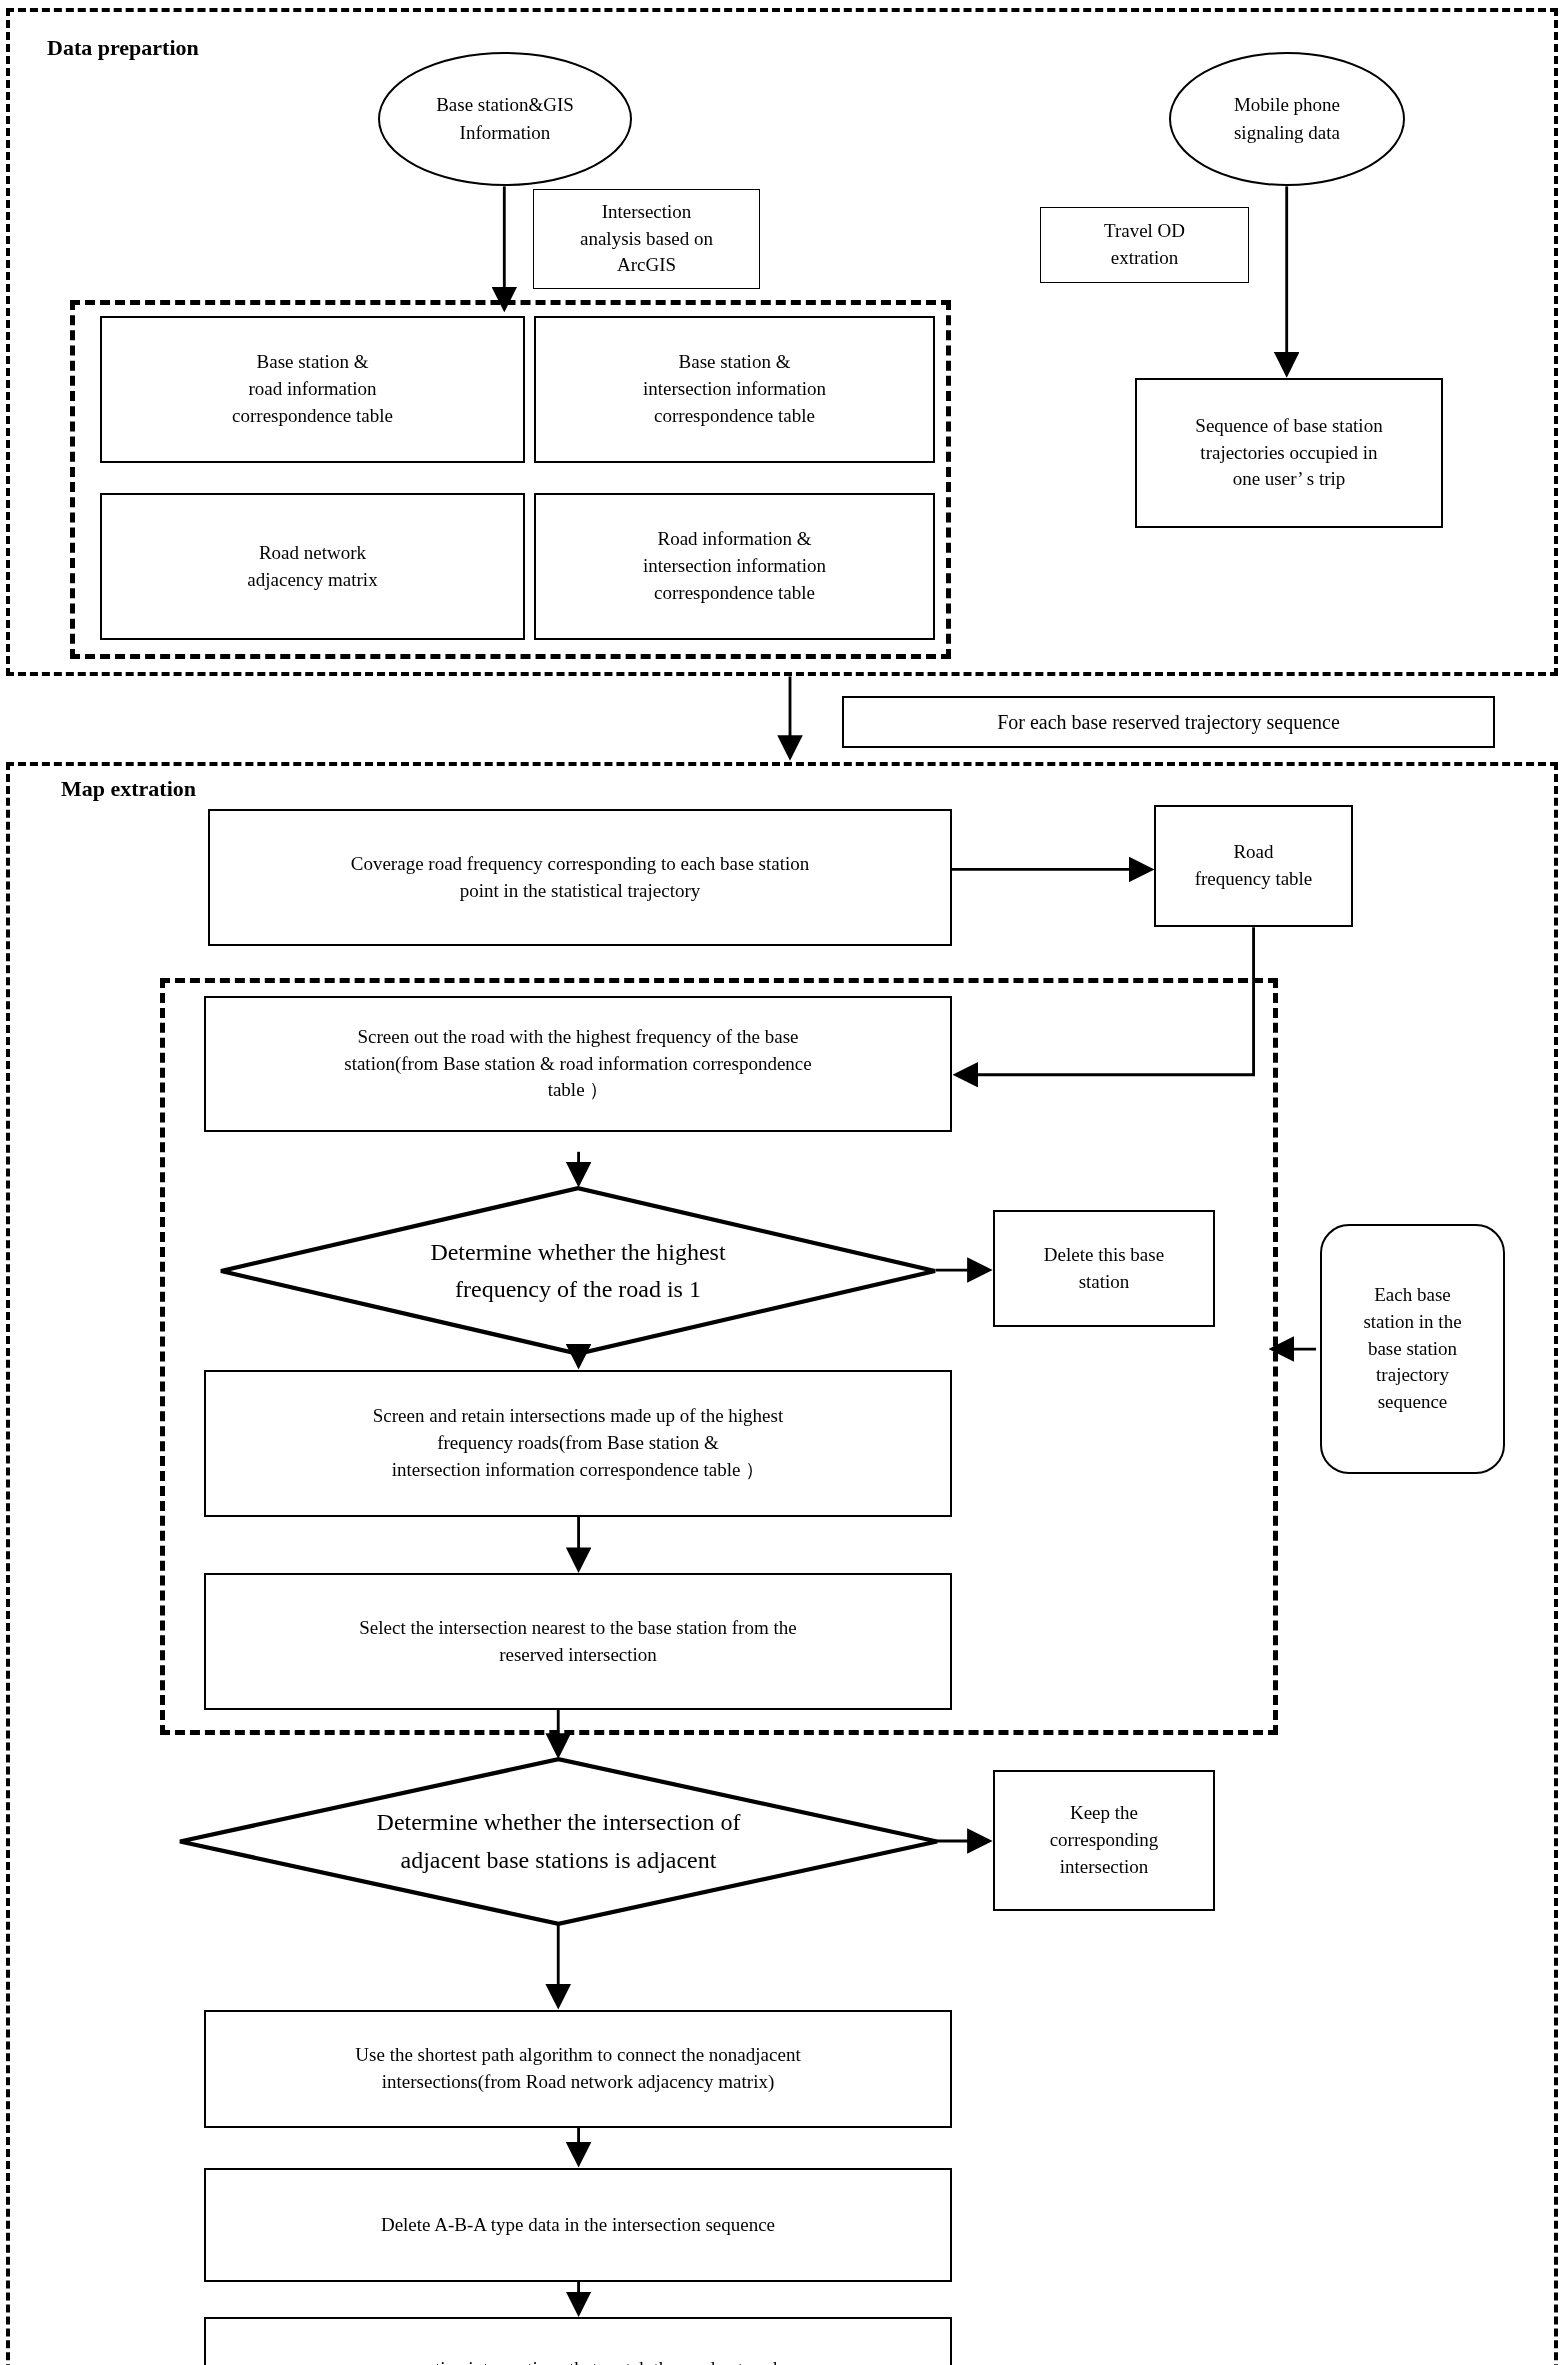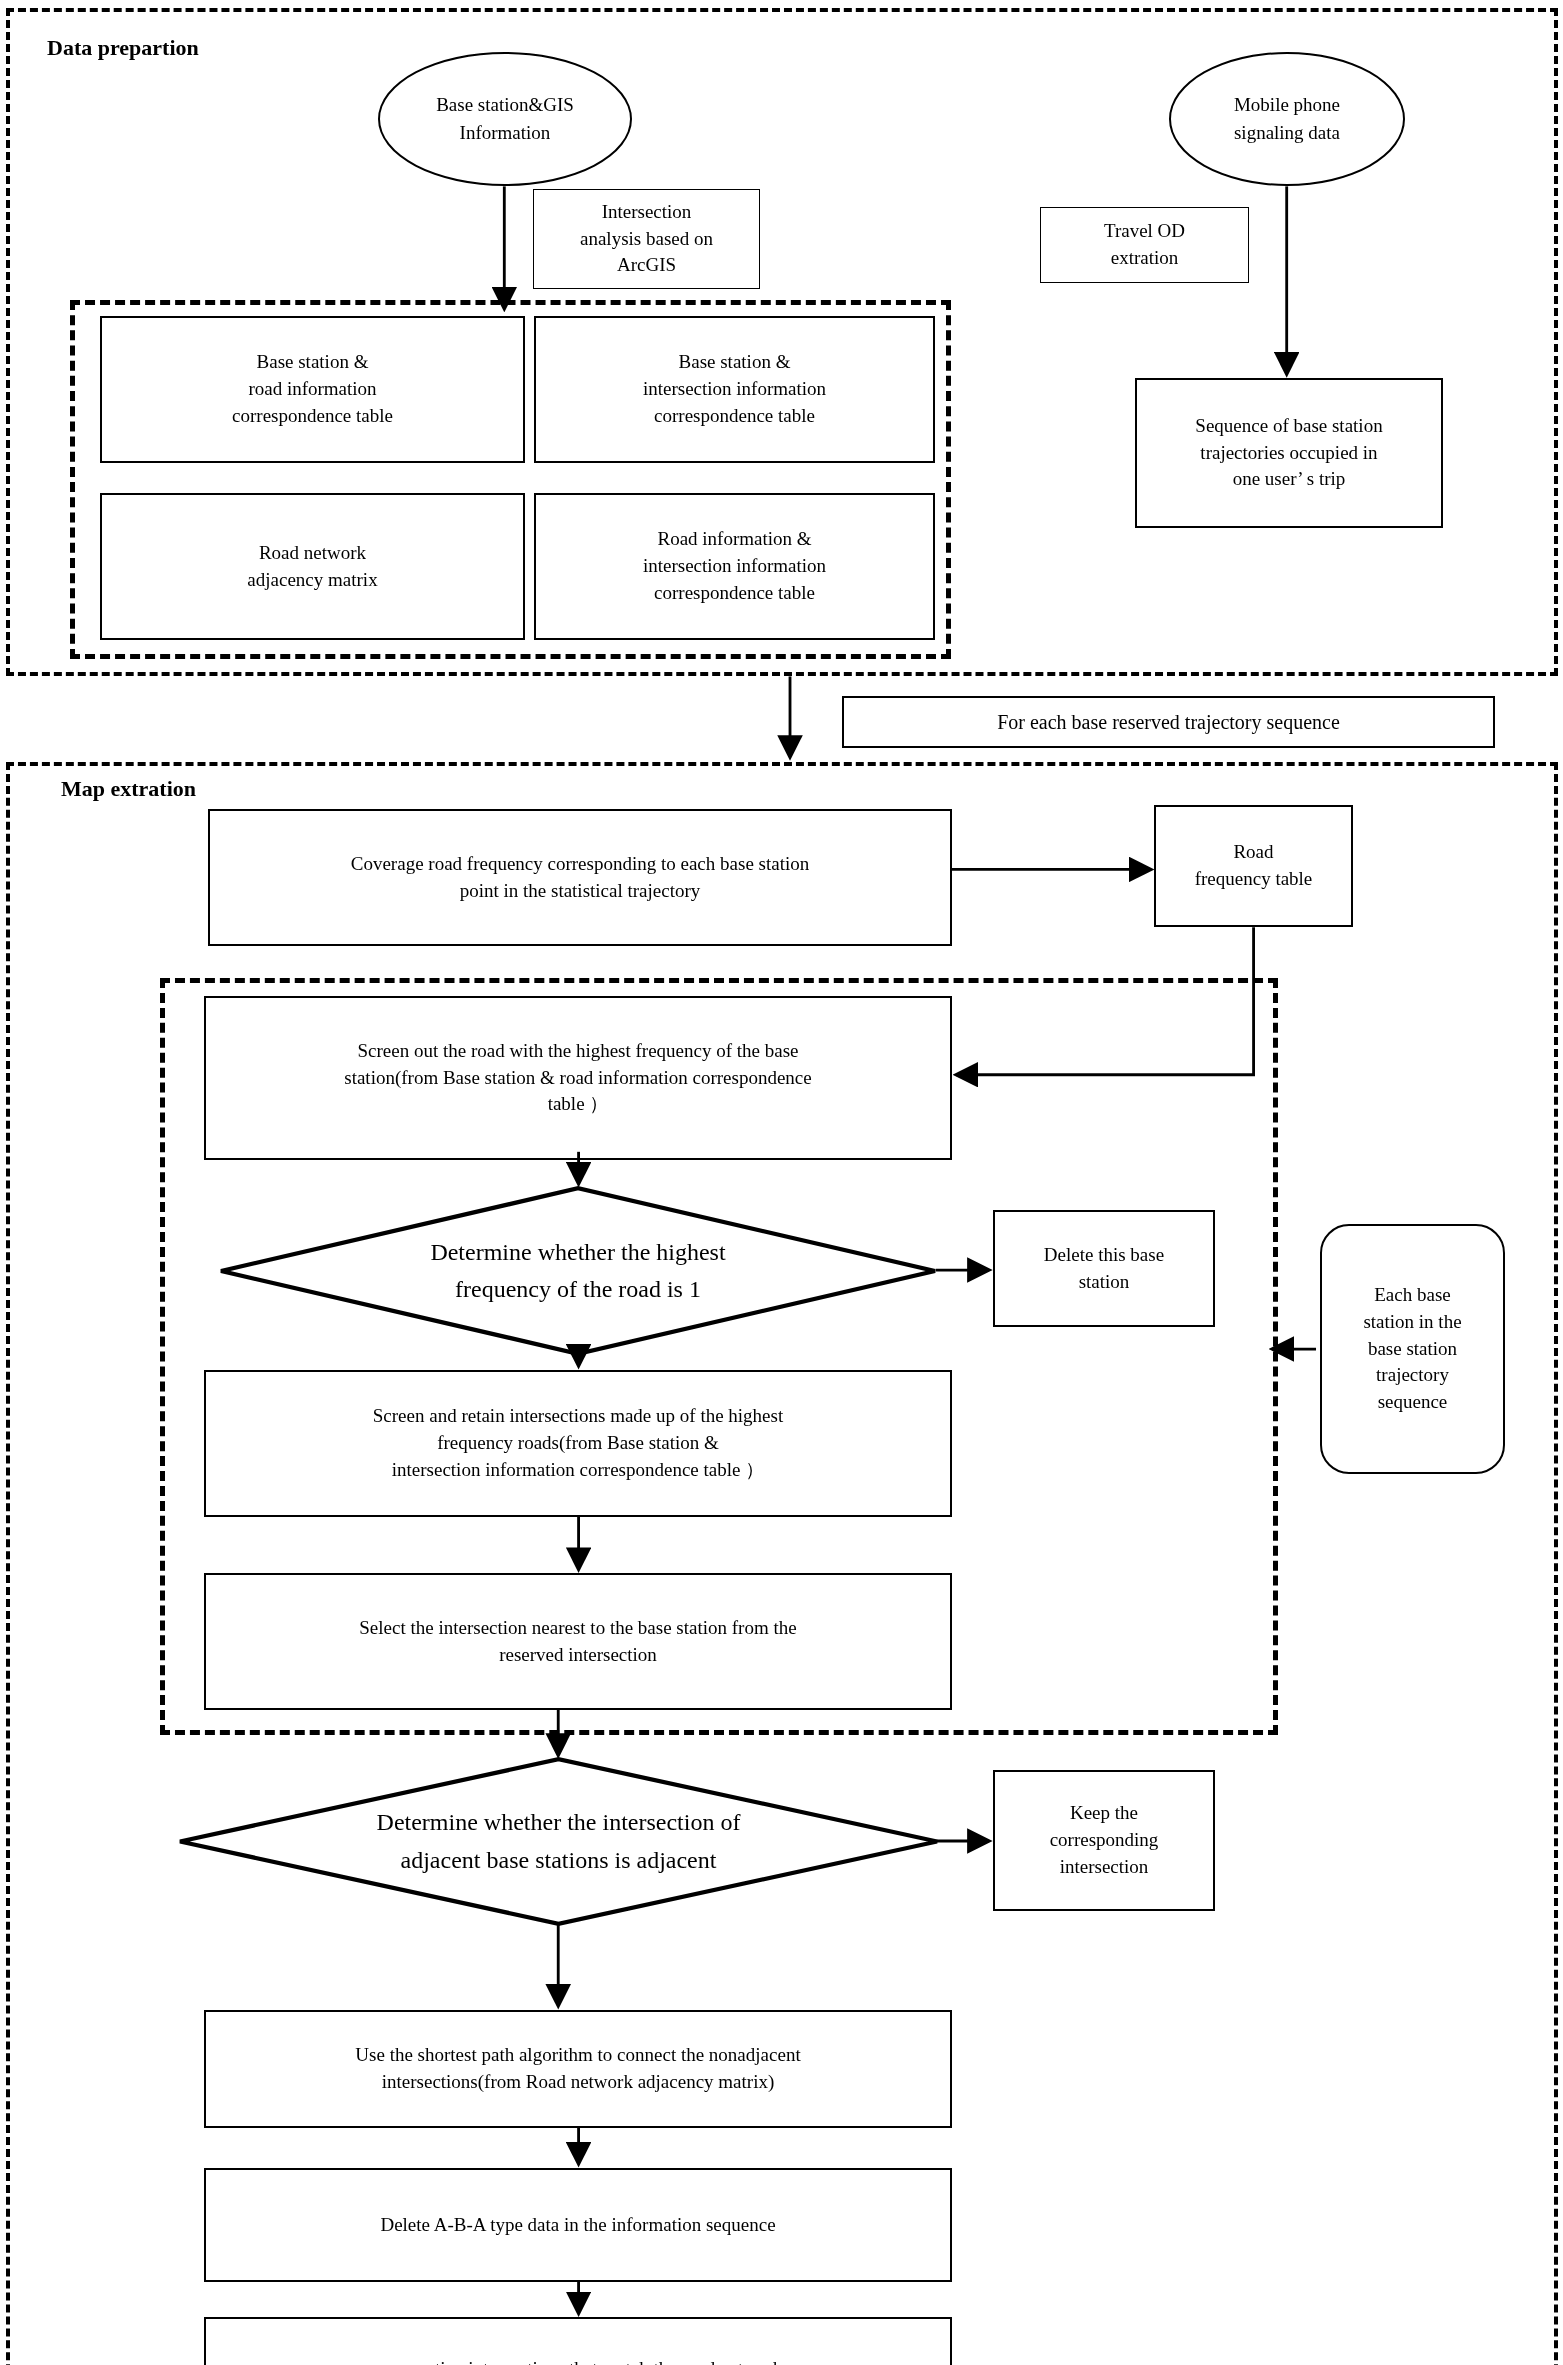--- a/index.html
+++ b/index.html
@@ -131,21 +131,21 @@
   </div>
 
   <div class="node" style="left:208px;top:809px;width:744px;height:137px;">
     <span class="txt">Coverage road frequency corresponding to each base station<br>point in the statistical trajectory</span>
   </div>
 
   <div class="node" style="left:1154px;top:805px;width:199px;height:122px;">
     <span class="txt">Road<br>frequency table</span>
   </div>
 
-  <div class="node" style="left:204px;top:996px;width:748px;height:164px;">
+  <div class="node" style="left:204px;top:996px;width:748px;height:136px;">
     <span class="txt">Screen out the road with the highest frequency of the base<br>station(from Base station &amp; road information correspondence<br>table ）</span>
   </div>
 
   <div class="diamond-wrap" style="left:221px;top:1188px;width:714px;height:166px;">
     <svg width="714" height="166" viewBox="0 0 1510 350">
       <polygon points="0,175 755,0 1510,175 755,350" fill="#ffffff" stroke="#000000" stroke-width="9"></polygon>
     </svg>
     <div class="diamond-label">Determine whether the highest<br>frequency of the road is 1</div>
   </div>
 
@@ -174,21 +174,21 @@
 
   <div class="node" style="left:993px;top:1770px;width:222px;height:141px;">
     <span class="txt">Keep the<br>corresponding<br>intersection</span>
   </div>
 
   <div class="node" style="left:204px;top:2010px;width:748px;height:118px;">
     <span class="txt">Use the shortest path algorithm to connect the nonadjacent<br>intersections(from Road network  adjacency matrix)</span>
   </div>
 
   <div class="node" style="left:204px;top:2168px;width:748px;height:114px;">
-    <span class="txt">Delete A-B-A type data in the information sequence</span>
+    <span class="txt">Delete A-B-A type data in the intersection sequence</span>
   </div>
 
   <div class="node" style="left:204px;top:2317px;width:748px;height:105px;">
     <span class="txt">consecutive intersections that match the road network</span>
   </div>
 
   <svg class="layer" viewBox="0 0 3304 5209" width="1563" height="2464">
     <defs>
       <marker id="ah" markerWidth="9" markerHeight="9" refX="7.6" refY="4.5" orient="auto" markerUnits="strokeWidth">
         <path d="M0,0 L9,4.5 L0,9 z" fill="#000000"></path>

